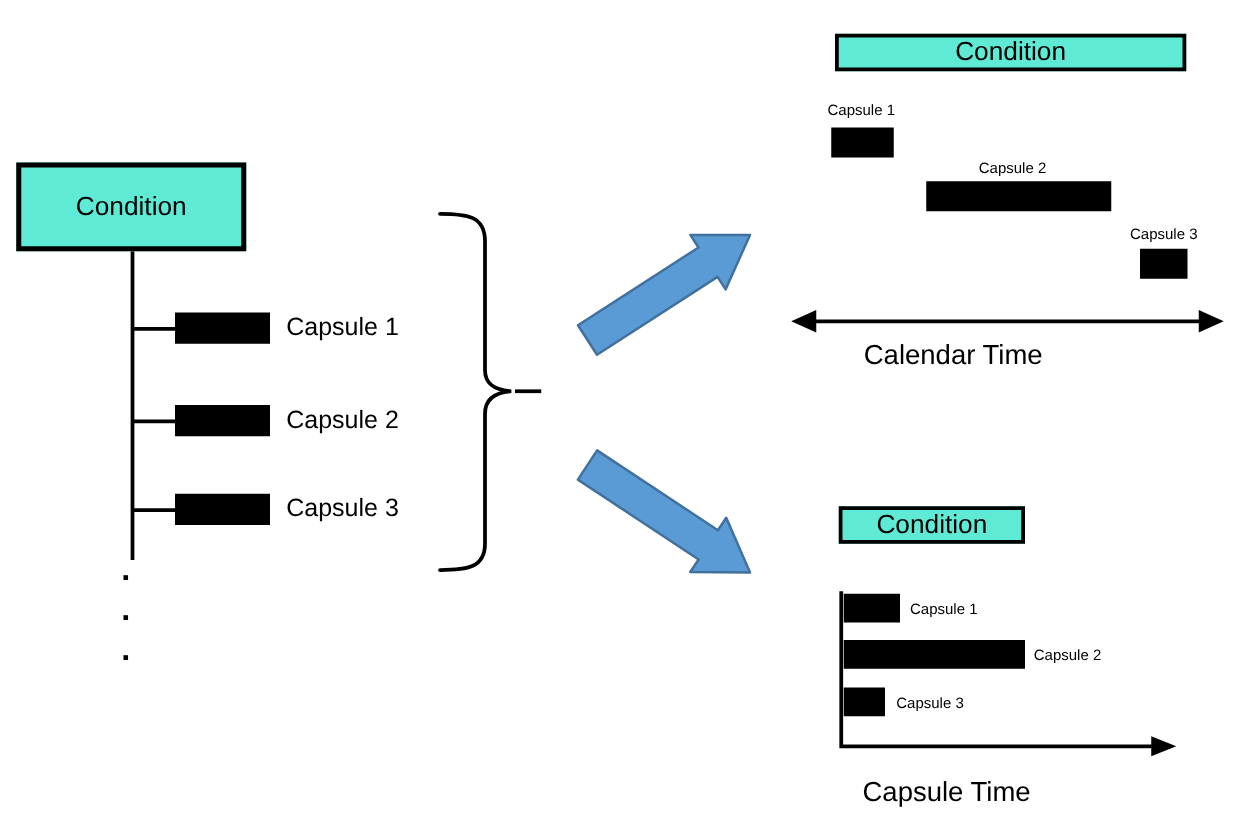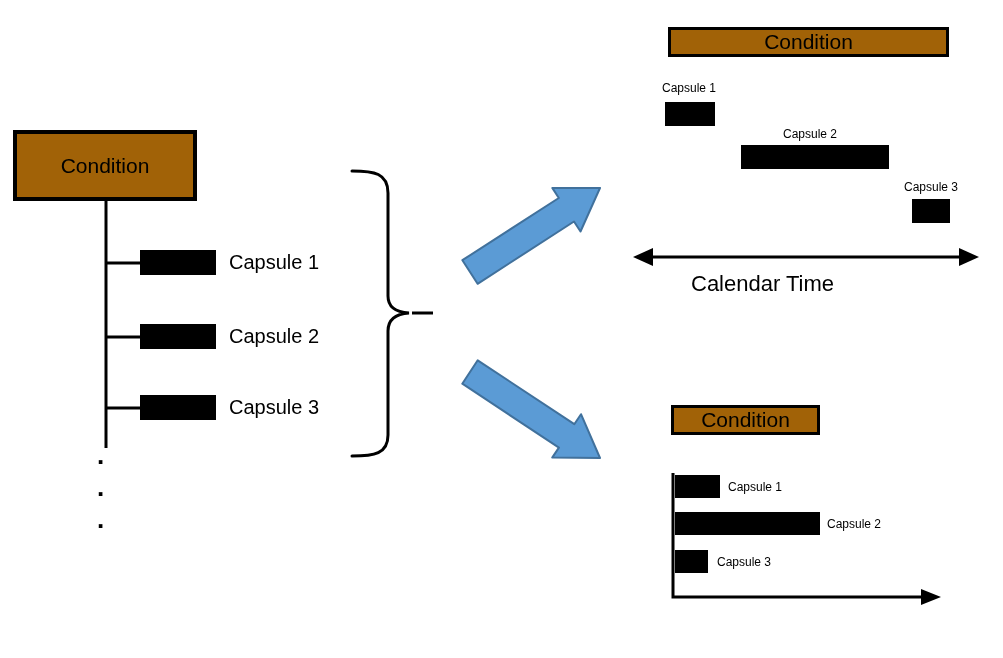--- a/index.html
+++ b/index.html
@@ -17,21 +17,21 @@
   .overlay {
     position: absolute;
     left: 0; top: 0;
     width: 1003px; height: 658px;
     pointer-events: none;
   }
 
   .condition-box {
     position: absolute;
     border: 3px solid #000000;
-    background: #a16207;
+    background: #5eead4;
     display: flex;
     align-items: center;
     justify-content: center;
     font-size: 21px;
   }
   .condition-box.left {
     left: 13px; top: 130px; width: 184px; height: 71px;
     border-width: 4px;
   }
   .condition-box.top-right {
@@ -146,14 +146,15 @@
 
   <div class="bar" style="left:675px; top:475px; width:45px; height:23px;"></div>
   <div class="small-label" style="left:728px; top:480px;">Capsule 1</div>
 
   <div class="bar" style="left:675px; top:512px; width:145px; height:23px;"></div>
   <div class="small-label" style="left:827px; top:517px;">Capsule 2</div>
 
   <div class="bar" style="left:675px; top:550px; width:33px; height:23px;"></div>
   <div class="small-label" style="left:717px; top:555px;">Capsule 3</div>
 
+  <div class="axis-label" style="left:690px; top:621px; width:210px;">Capsule Time</div>
 
 </div>
 
 </body></html>

